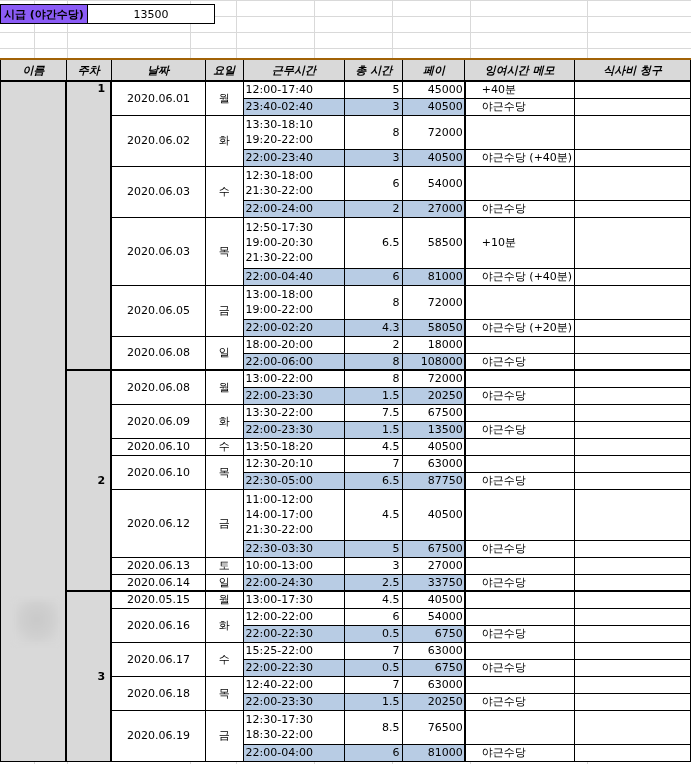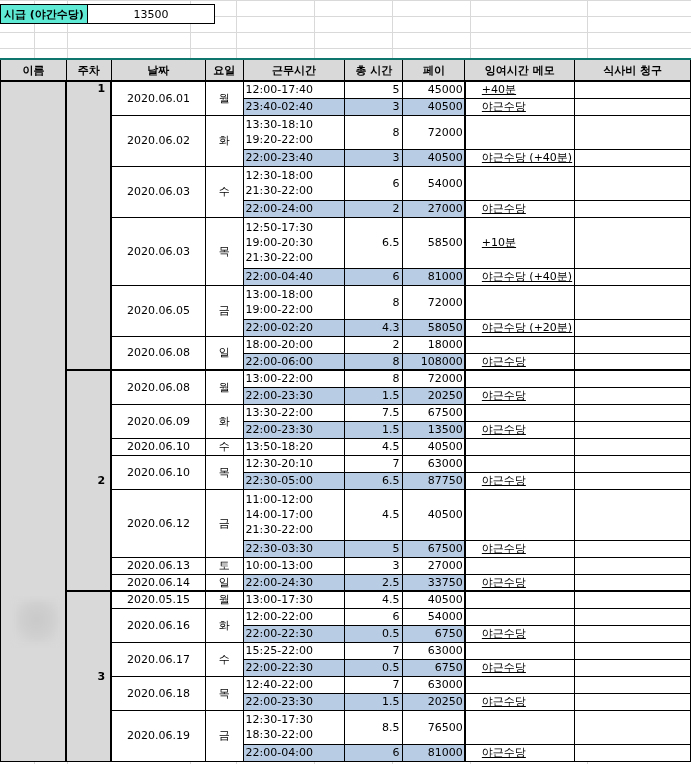--- a/index.html
+++ b/index.html
@@ -14,21 +14,21 @@
   .bg-grid .vline{position:absolute;top:0;bottom:0;width:1px;background:#d9d9d9;}
   .bg-grid .hline{position:absolute;left:0;right:0;height:1px;background:#d9d9d9;}
 
   
   .wage{position:absolute;left:0;top:4px;z-index:3;border-collapse:collapse;}
   .wage td{
     border:1px solid #000;height:18px;padding:0 3px;
     font-size:11px;font-weight:bold;white-space:nowrap;
   }
   .wage td.lbl-a{background:#f2e2c0;width:78px;}
-  .wage td.lbl-b{background:#5eead4;width:78px;margin-left:24px;}
+  .wage td.lbl-b{background:#8b5cf6;width:78px;margin-left:24px;}
   .wage td.val{background:#ffffff;width:120px;text-align:center;font-weight:normal;}
 
   
   .sheet{position:absolute;left:0;top:58px;z-index:2;border-collapse:collapse;table-layout:fixed;}
   .sheet td,.sheet th{
     border:1px solid #000;padding:0 2px;font-size:11px;
     height:17px;box-sizing:border-box;overflow:hidden;white-space:nowrap;
     font-weight:normal;background:#ffffff;
   }
   .sheet th{background:#d9d9d9;font-weight:bold;text-align:center;height:22px;}
@@ -43,29 +43,29 @@
   .c-meal{width:116px;}
 
   td.name-cell{background:#d9d9d9;border-right:2px solid #000;}
   td.week-cell{background:#d9d9d9;text-align:right;padding-right:5px;font-weight:bold;border-right:2px solid #000;}
   td.week-cell.top{vertical-align:top;}
   td.date-cell{text-align:center;}
   td.day-cell{text-align:center;}
   td.hours-cell{text-align:left;}
   td.total-cell{text-align:right;padding-right:3px;}
   td.pay-cell{text-align:right;padding-right:1px;border-right:2px solid #000;}
-  td.memo-cell{text-align:left;padding-left:16px;text-decoration:underline;}
+  td.memo-cell{text-align:left;padding-left:16px;}
   td.meal-cell{}
 
   tr.night td.hours-cell,
   tr.night td.total-cell,
   tr.night td.pay-cell{background:#b8cce4;}
 
   tr.weekstart > td{border-top:2px solid #000;}
-  tr.headrow th{border-top:2px solid #0f766e;border-bottom:2px solid #000;}
+  tr.headrow th{border-top:2px solid #a16207;border-bottom:2px solid #000;font-style:italic;}
 
   .multi{line-height:15px;text-align:center;}
 
   
   .redact{
     position:absolute;left:14px;top:600px;width:46px;height:44px;z-index:4;
     background:radial-gradient(ellipse at 50% 45%,#c9c9c9 0%,#cfcfcf 45%,#d6d6d6 75%,#d9d9d9 100%);
     filter:blur(2px);
   }
 </style>

